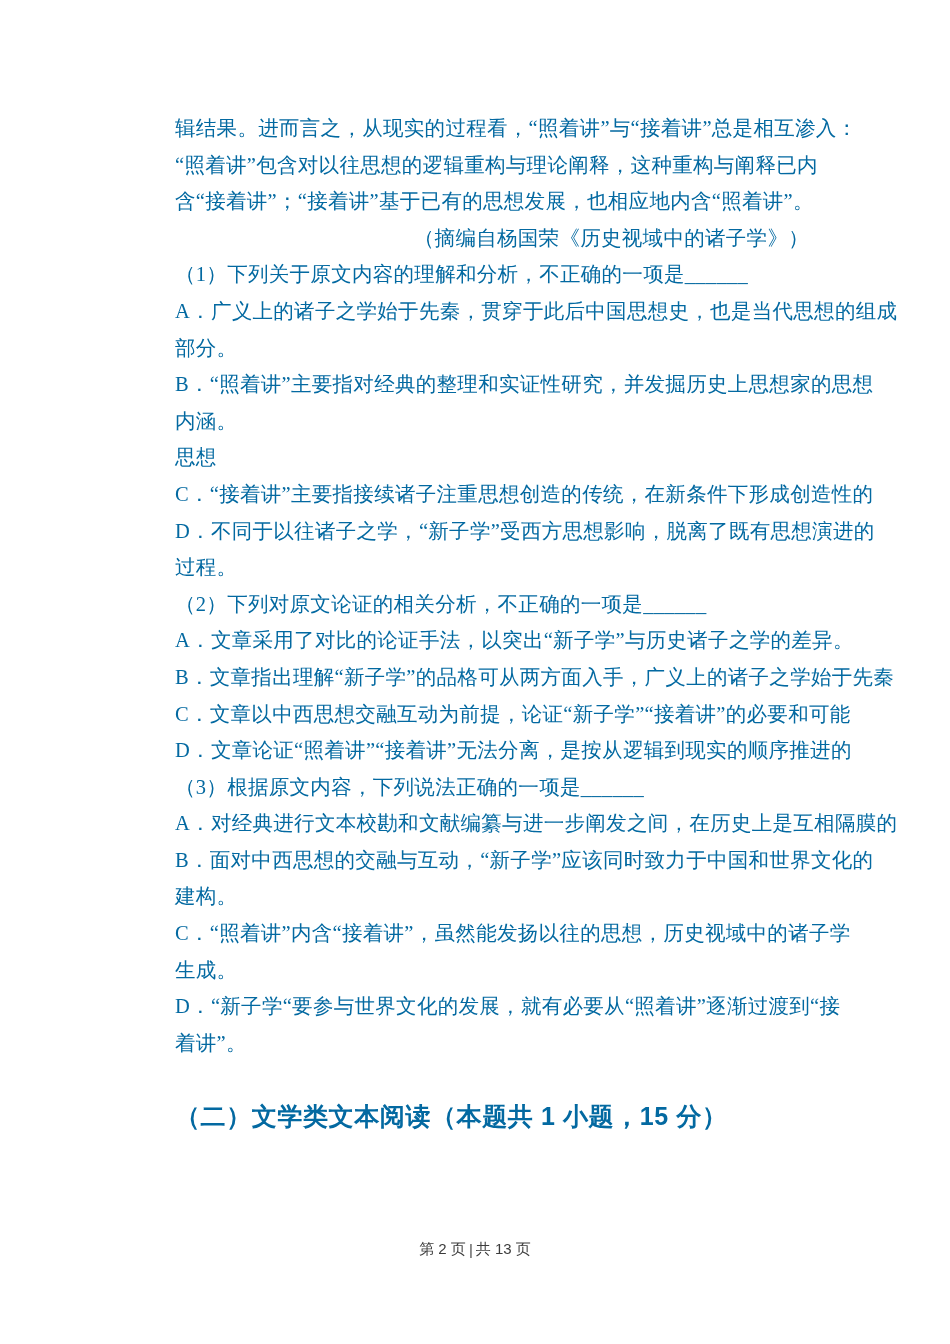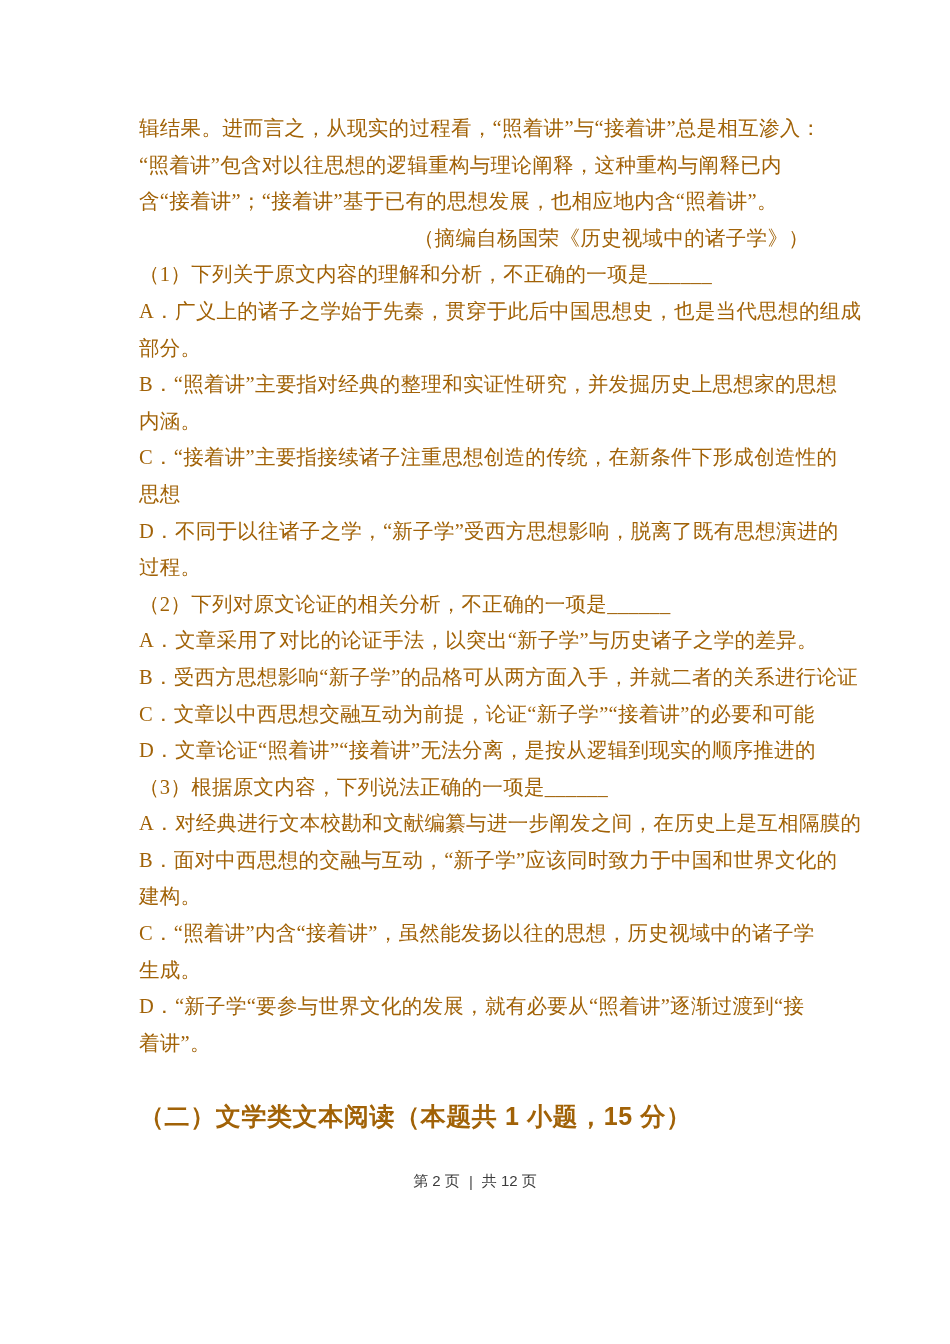--- a/index.html
+++ b/index.html
@@ -21,44 +21,45 @@
     left: 139px;
     top: 110px;
     width: 690px;
   }
   .line {
     font-size: 20.5px;
     line-height: 36.6px;
     height: 36.6px;
     letter-spacing: 0.3px;
     white-space: nowrap;
-    color: #a16207;
+    color: #0369a1;
+    margin-left: 36px;
   }
   .line.citation {
     text-align: right;
     padding-right: 20px;
   }
   .line.heading {
     font-family: "Liberation Sans", "DejaVu Sans", sans-serif;
     font-weight: bold;
     font-size: 25px;
     letter-spacing: 0.6px;
   }
   .line.blank {
     
   }
   .footer {
     position: absolute;
     left: 0;
-    top: 1172px;
+    top: 1240px;
     width: 100%;
     display: flex;
     justify-content: center;
     align-items: center;
-    gap: 9px;
+    gap: 3px;
     font-family: "Liberation Sans", "DejaVu Sans", sans-serif;
     font-size: 15px;
     color: #3c3c3c;
   }
   .footer .sep {
     color: #4a4a4a;
   }
 </style>
 </head>
 <body>
@@ -67,38 +68,38 @@
   <div class="content">
       <div class="line body">辑结果。进而言之，从现实的过程看，“照着讲”与“接着讲”总是相互渗入：</div>
       <div class="line body">“照着讲”包含对以往思想的逻辑重构与理论阐释，这种重构与阐释已内</div>
       <div class="line body">含“接着讲”；“接着讲”基于已有的思想发展，也相应地内含“照着讲”。</div>
       <div class="line citation">（摘编自杨国荣《历史视域中的诸子学》）</div>
       <div class="line body">（1）下列关于原文内容的理解和分析，不正确的一项是______</div>
       <div class="line body">A．广义上的诸子之学始于先秦，贯穿于此后中国思想史，也是当代思想的组成</div>
       <div class="line body">部分。</div>
       <div class="line body">B．“照着讲”主要指对经典的整理和实证性研究，并发掘历史上思想家的思想</div>
       <div class="line body">内涵。</div>
+      <div class="line body">思想</div>
       <div class="line body">C．“接着讲”主要指接续诸子注重思想创造的传统，在新条件下形成创造性的</div>
-      <div class="line body">思想</div>
       <div class="line body">D．不同于以往诸子之学，“新子学”受西方思想影响，脱离了既有思想演进的</div>
       <div class="line body">过程。</div>
       <div class="line body">（2）下列对原文论证的相关分析，不正确的一项是______</div>
       <div class="line body">A．文章采用了对比的论证手法，以突出“新子学”与历史诸子之学的差异。</div>
-      <div class="line body">B．受西方思想影响“新子学”的品格可从两方面入手，并就二者的关系进行论证</div>
+      <div class="line body">B．文章指出理解“新子学”的品格可从两方面入手，广义上的诸子之学始于先秦</div>
       <div class="line body">C．文章以中西思想交融互动为前提，论证“新子学”“接着讲”的必要和可能</div>
       <div class="line body">D．文章论证“照着讲”“接着讲”无法分离，是按从逻辑到现实的顺序推进的</div>
       <div class="line body">（3）根据原文内容，下列说法正确的一项是______</div>
       <div class="line body">A．对经典进行文本校勘和文献编纂与进一步阐发之间，在历史上是互相隔膜的</div>
       <div class="line body">B．面对中西思想的交融与互动，“新子学”应该同时致力于中国和世界文化的</div>
       <div class="line body">建构。</div>
       <div class="line body">C．“照着讲”内含“接着讲”，虽然能发扬以往的思想，历史视域中的诸子学</div>
       <div class="line body">生成。</div>
       <div class="line body">D．“新子学“要参与世界文化的发展，就有必要从“照着讲”逐渐过渡到“接</div>
       <div class="line body">着讲”。</div>
       <div class="line blank"></div>
       <div class="line heading">（二）文学类文本阅读（本题共 1 小题，15 分）</div>
     </div>
   <div class="footer">
     <span>第 2 页</span>
     <span class="sep">|</span>
-    <span>共 12 页</span>
+    <span>共 13 页</span>
   </div>
 </div>
 
 </body></html>

